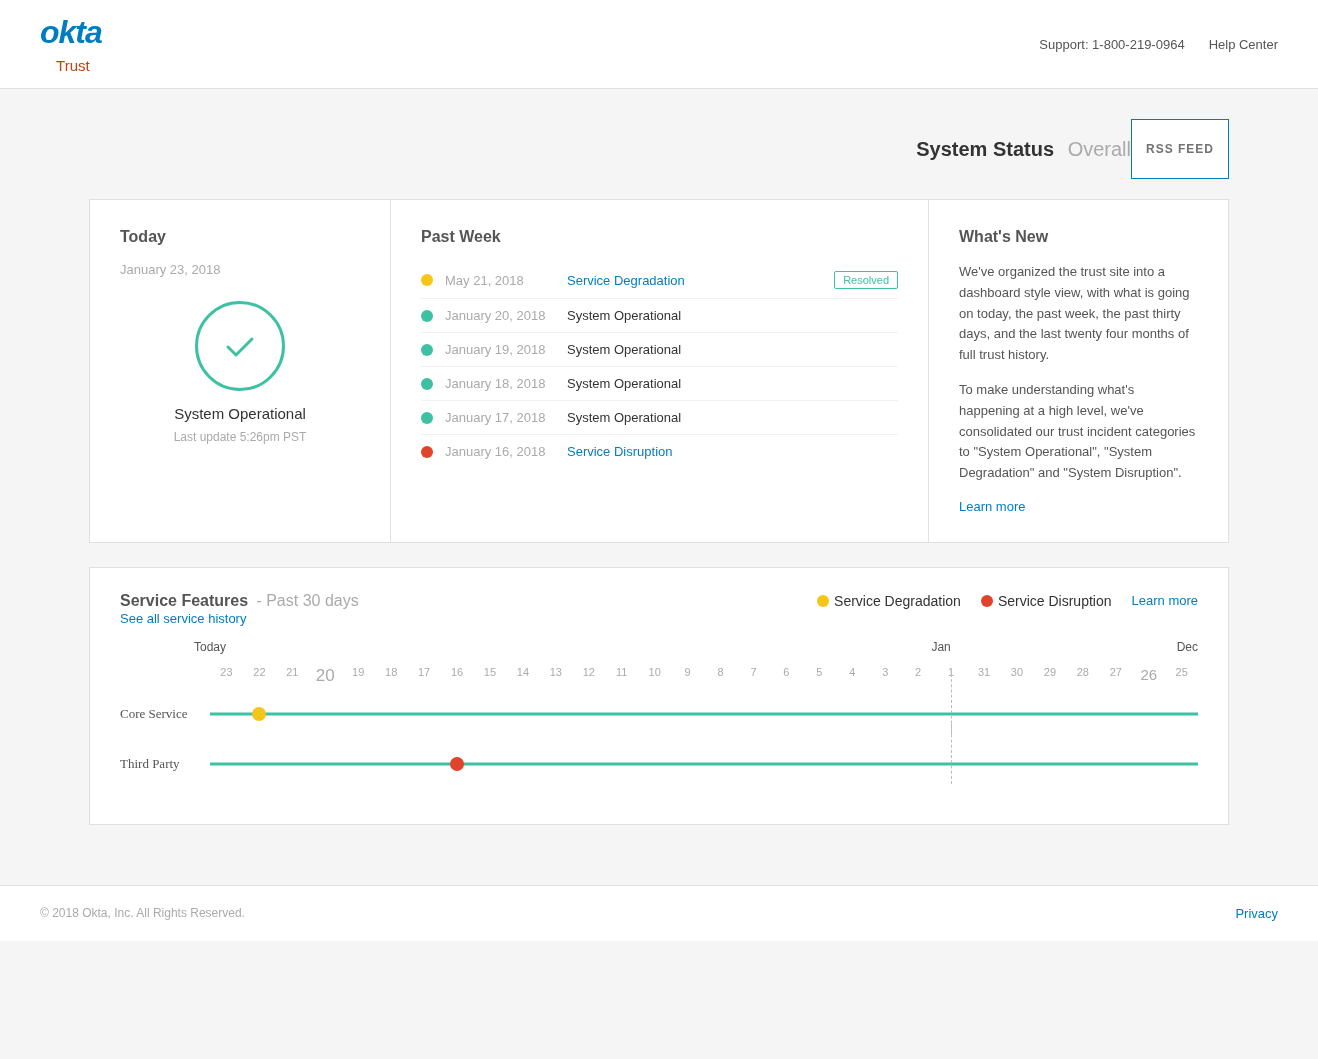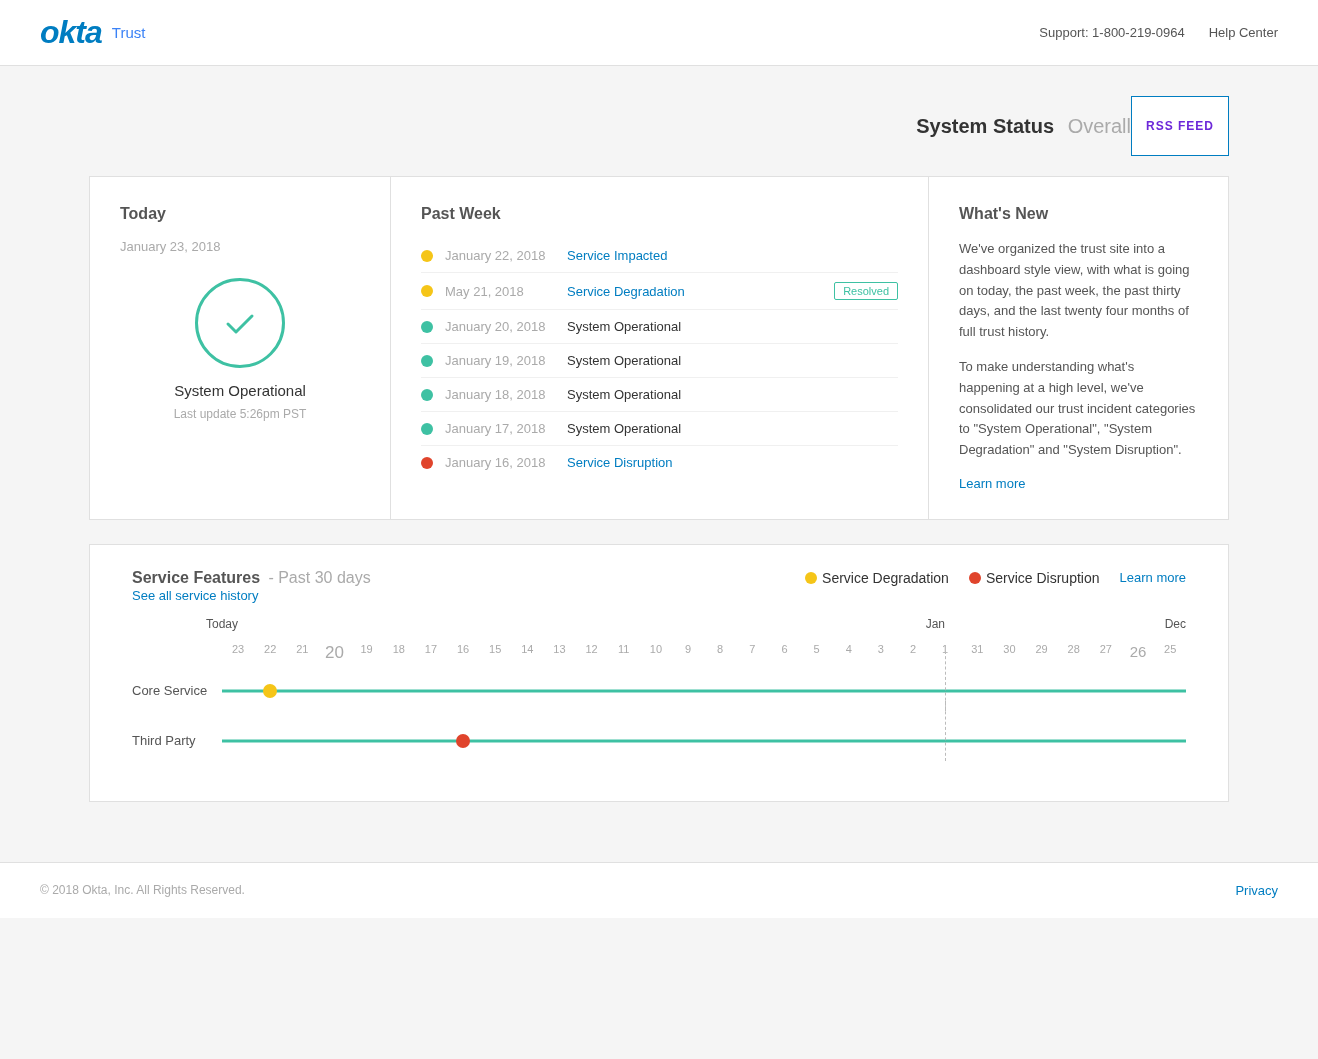--- a/index.html
+++ b/index.html
@@ -1,33 +1,33 @@
 <!DOCTYPE html>
 <html><head>
   <meta charset="utf-8">
   <style>
     * { box-sizing: border-box; margin: 0; padding: 0; }
     body { font-family: -apple-system, BlinkMacSystemFont, 'Segoe UI', Arial, sans-serif; background: #f5f5f5; color: #333; font-size: 14px; }
     
     
     .header { background: #fff; border-bottom: 1px solid #e0e0e0; padding: 14px 40px; display: flex; align-items: center; justify-content: space-between; }
-    .logo-area { display: flex; align-items: center; gap: 6px; }
+    .logo-area { display: flex; align-items: center; gap: 6px; flex-direction: column; }
     .logo-okta { font-size: 32px; font-weight: 900; color: #007dc1; letter-spacing: -1px; font-style: italic; }
-    .logo-trust { font-size: 15px; color: #3b82f6; font-weight: normal; margin-left: 4px; }
+    .logo-trust { font-size: 15px; color: #c2410c; font-weight: normal; margin-left: 4px; }
     .header-right { display: flex; align-items: center; gap: 24px; font-size: 13px; color: #555; }
     .header-right a { color: #555; text-decoration: none; }
 
     
     .main { max-width: 1180px; margin: 0 auto; padding: 30px 20px; }
 
     
     .section-title-row { display: flex; align-items: center; justify-content: flex-end; margin-bottom: 20px; }
     .section-title { font-size: 20px; font-weight: 700; color: #333; }
     .section-title-sub { font-weight: 400; color: #aaa; margin-left: 8px; }
-    .rss-btn { border: 1px solid #007dc1; color: #6d28d9; background: #fff; padding: 22px 14px; font-size: 12px; letter-spacing: 1px; cursor: pointer; font-weight: 600; }
+    .rss-btn { border: 1px solid #007dc1; color: #737373; background: #fff; padding: 22px 14px; font-size: 12px; letter-spacing: 1px; cursor: pointer; font-weight: 600; }
 
     
     .cards-row { display: flex; gap: 0; background: #fff; border: 1px solid #e0e0e0; margin-bottom: 24px; }
     .card { padding: 28px 30px; flex: 1; }
     .card + .card { border-left: 1px solid #e0e0e0; }
     .card-title { font-size: 16px; font-weight: 600; color: #555; margin-bottom: 16px; }
 
     
     .today-card { flex: 0 0 300px; display: flex; flex-direction: column; align-items: flex-start; }
     .today-date { color: #aaa; font-size: 13px; margin-bottom: 24px; }
@@ -49,31 +49,31 @@
     .week-status { font-size: 13px; color: #333; flex: 1; }
     .week-status.link { color: #007dc1; text-decoration: none; cursor: pointer; }
     .resolved-badge { border: 1px solid #3ec1a3; color: #3ec1a3; font-size: 11px; padding: 2px 8px; border-radius: 2px; }
 
     
     .whats-new-card { flex: 0 0 300px; }
     .whats-new-text { font-size: 13px; color: #555; line-height: 1.6; margin-bottom: 14px; }
     .learn-more-link { color: #007dc1; font-size: 13px; text-decoration: none; cursor: pointer; }
 
     
-    .service-panel { background: #fff; border: 1px solid #e0e0e0; padding: 24px 42px 30px; margin-bottom: 30px; }
+    .service-panel { background: #fff; border: 1px solid #e0e0e0; padding: 24px 30px 30px; margin-bottom: 30px; }
     .service-title { font-size: 16px; font-weight: 600; color: #555; }
     .legend-item { display: flex; align-items: center; gap: 5px; }
     .see-history-link { color: #007dc1; font-size: 13px; text-decoration: none; cursor: pointer; margin-bottom: 4px; display: inline-block; }
     .learn-more-bottom { color: #007dc1; font-size: 13px; text-decoration: none; cursor: pointer; }
 
     
     .chart-area { position: relative; padding-top: 10px; }
     
     .chart-row { display: flex; align-items: center; height: 40px; position: relative; }
-    .row-label { width: 90px; font-size: 13px; color: #555; flex-shrink: 0; }
+    .row-label { width: 90px; font-size: 13px; color: #555; flex-shrink: 0; font-family: Liberation Serif, serif; }
     .row-line { flex: 1; position: relative; height: 3px; background: #3ec1a3; }
     .row-line-wrap { flex: 1; display: flex; align-items: center; position: relative; height: 40px; }
     
     
     .divider-line { position: absolute; top: 0; bottom: 0; width: 1px; border-left: 1px dashed #aaa; z-index: 2; }
 
     .incident-dot { position: absolute; width: 14px; height: 14px; border-radius: 50%; transform: translate(-50%, -50%); top: 50%; z-index: 3; }
     .incident-yellow { background: #f5c518; }
     .incident-red { background: #e0442c; }
 
@@ -120,25 +120,20 @@
           </svg>
         </div>
         <div class="today-status">System Operational</div>
         <div class="today-update">Last update 5:26pm PST</div>
       </div>
     </div>
 
     <div class="card past-week-card">
       <div class="card-title">Past Week</div>
       <div id="week-rows-container">
-          <div class="week-row">
-            <span class="dot dot-yellow"></span>
-            <span class="week-date">January 22, 2018</span>
-            <a class="week-status link">Service Impacted</a>
-          </div>
           <div class="week-row">
             <span class="dot dot-yellow"></span>
             <span class="week-date">May 21, 2018</span>
             <a class="week-status link">Service Degradation</a>
             <span class="resolved-badge">Resolved</span>
           </div>
           <div class="week-row">
             <span class="dot dot-green"></span>
             <span class="week-date">January 20, 2018</span>
             <span class="week-status">System Operational</span>

